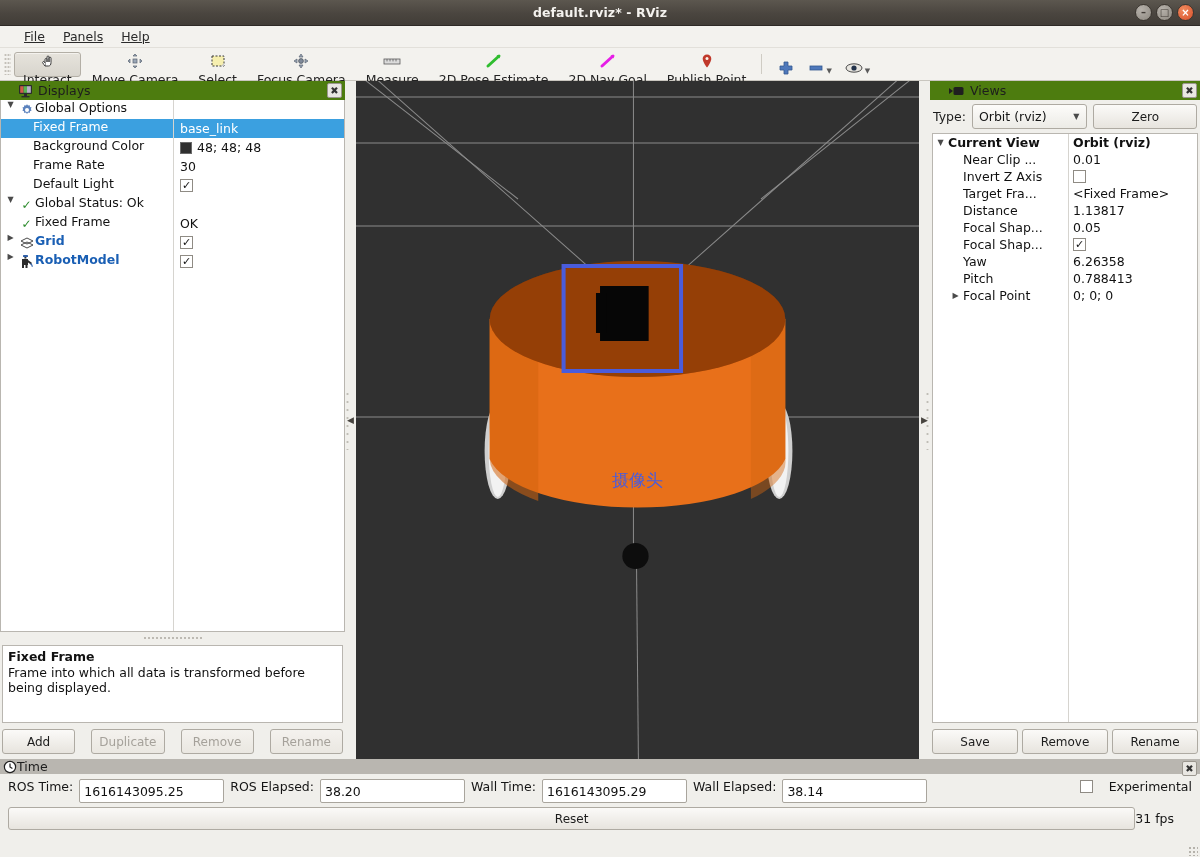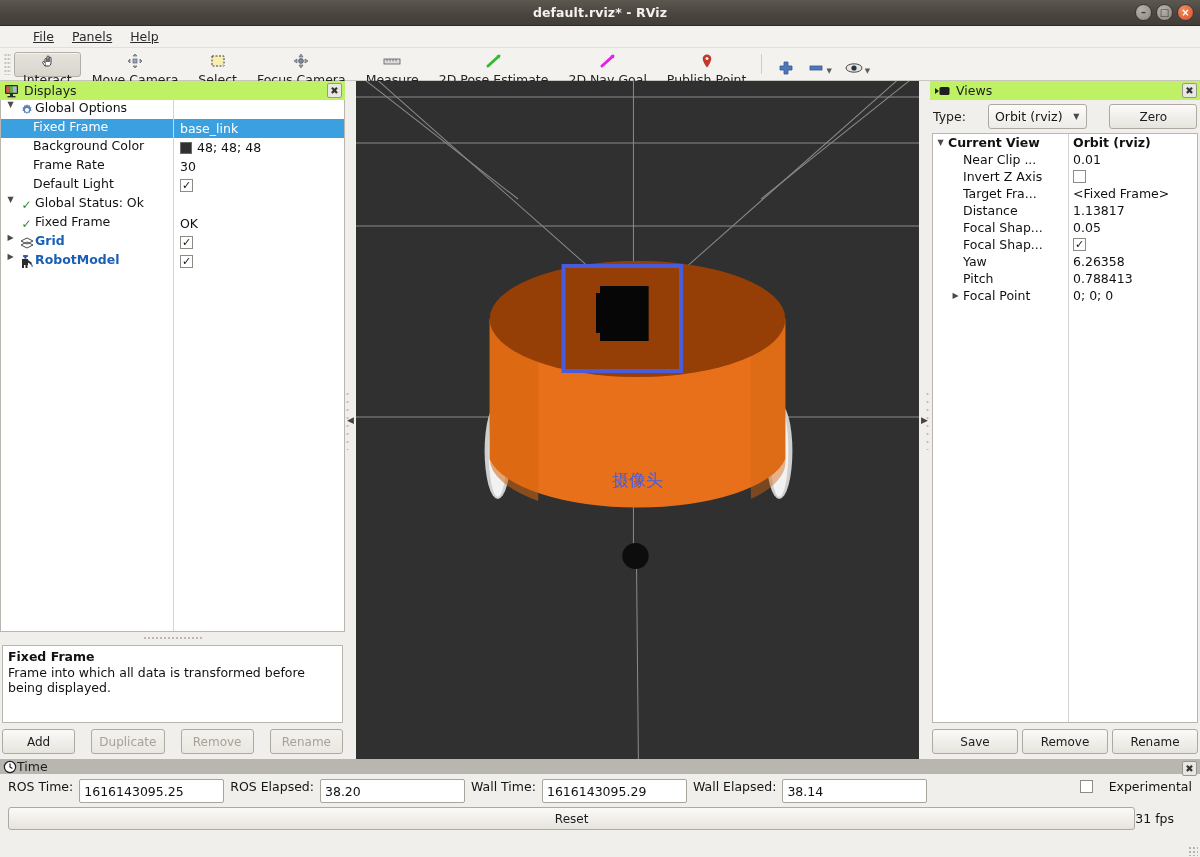--- a/index.html
+++ b/index.html
@@ -33,21 +33,21 @@
     font-size: 10px; color: #403b35; font-weight: bold;
     background: radial-gradient(circle at 35% 30%, #b6b1aa, #8d8880);
     border: 1px solid #3b3630;
   }
   .winbtn.close { background: radial-gradient(circle at 35% 30%, #f08a5d, #d9512c); color: #fff; }
   .winbtn .glyph { line-height: 1; transform: translateY(-0.5px); }
 
   
   #menubar {
     height: 22px; background: #f3f2ee;
-    display: flex; align-items: center; padding-left: 25px; gap: 2px;
+    display: flex; align-items: center; padding-left: 16px; gap: 2px;
     border-bottom: 1px solid #e2e0da;
   }
   .menuitem { padding: 2px 8px; font-size: 12.5px; color: #2a2a2a; border-radius: 2px; }
   .menuitem u { text-decoration: underline; }
 
   
   #toolbar {
     height: 33px; background: #f3f2ee;
     display: flex; align-items: center; padding-left: 4px;
     border-bottom: 1px solid #c9c6bf;
@@ -71,22 +71,22 @@
   .tbtn .label { line-height: 1; }
   .dropmark { font-size: 7px; color: #5a5a5a; align-self: flex-end; margin-bottom: 2px; margin-left: 1px;}
   .iconbtn { display:flex; align-items:flex-end; gap:0px; padding: 0 6px; height: 26px; }
 
   
   #main { display: flex; height: 678px; background: #f0efeb; }
 
   
   #displays { width: 345px; display: flex; flex-direction: column; background: #f0efeb; }
   .panel-head {
-    height: 19px; background: #bef264;
-    display: flex; align-items: center; padding: 0 4px;
+    height: 19px; background: #4d7c0f;
+    display: flex; align-items: center; padding: 0 18px;
     font-size: 12.5px; color: #1d1d1d; position: relative;
   }
   .panel-head .ptitle { margin-left: 5px; }
   .panel-x {
     position: absolute; right: 3px; top: 2px;
     width: 15px; height: 15px; background: #e9e7e2; border: 1px solid #9b978f;
     border-radius: 2px; display:flex; align-items:center; justify-content:center;
     font-size: 10px; color: #333; line-height: 1;
   }
   #tree {
@@ -150,21 +150,21 @@
   #view3d { flex: 1; background: #303030; position: relative; overflow: hidden; }
   #view3d svg { display: block; width: 100%; height: 100%; }
   .cnlabel {
     position: absolute; color: #4a5cdb; font-size: 17px;
     font-family: "DejaVu Sans", sans-serif;
     left: 50%; transform: translateX(-50%); top: 388px; white-space: nowrap;
   }
 
   
   #views { width: 270px; display: flex; flex-direction: column; background: #f0efeb; }
-  #viewsType { display: flex; align-items: center; gap: 22px; padding: 4px 3px; }
+  #viewsType { display: flex; align-items: center; gap: 6px; padding: 4px 3px; }
   #viewsType .lbl { font-size: 12.5px; color: #1c1c1c; }
   .combo {
     flex: 1; height: 25px; border: 1px solid #aeaaa2; border-radius: 3px;
     background: linear-gradient(to bottom, #fdfcfa, #ecebe6);
     display: flex; align-items: center; padding: 0 6px; font-size: 12.5px; color: #151515;
     position: relative;
   }
   .combo .caret { position: absolute; right: 7px; font-size: 8px; color: #4a4a4a; }
   #zerobtn { width: 82px; height: 25px; }
   #vtree {

